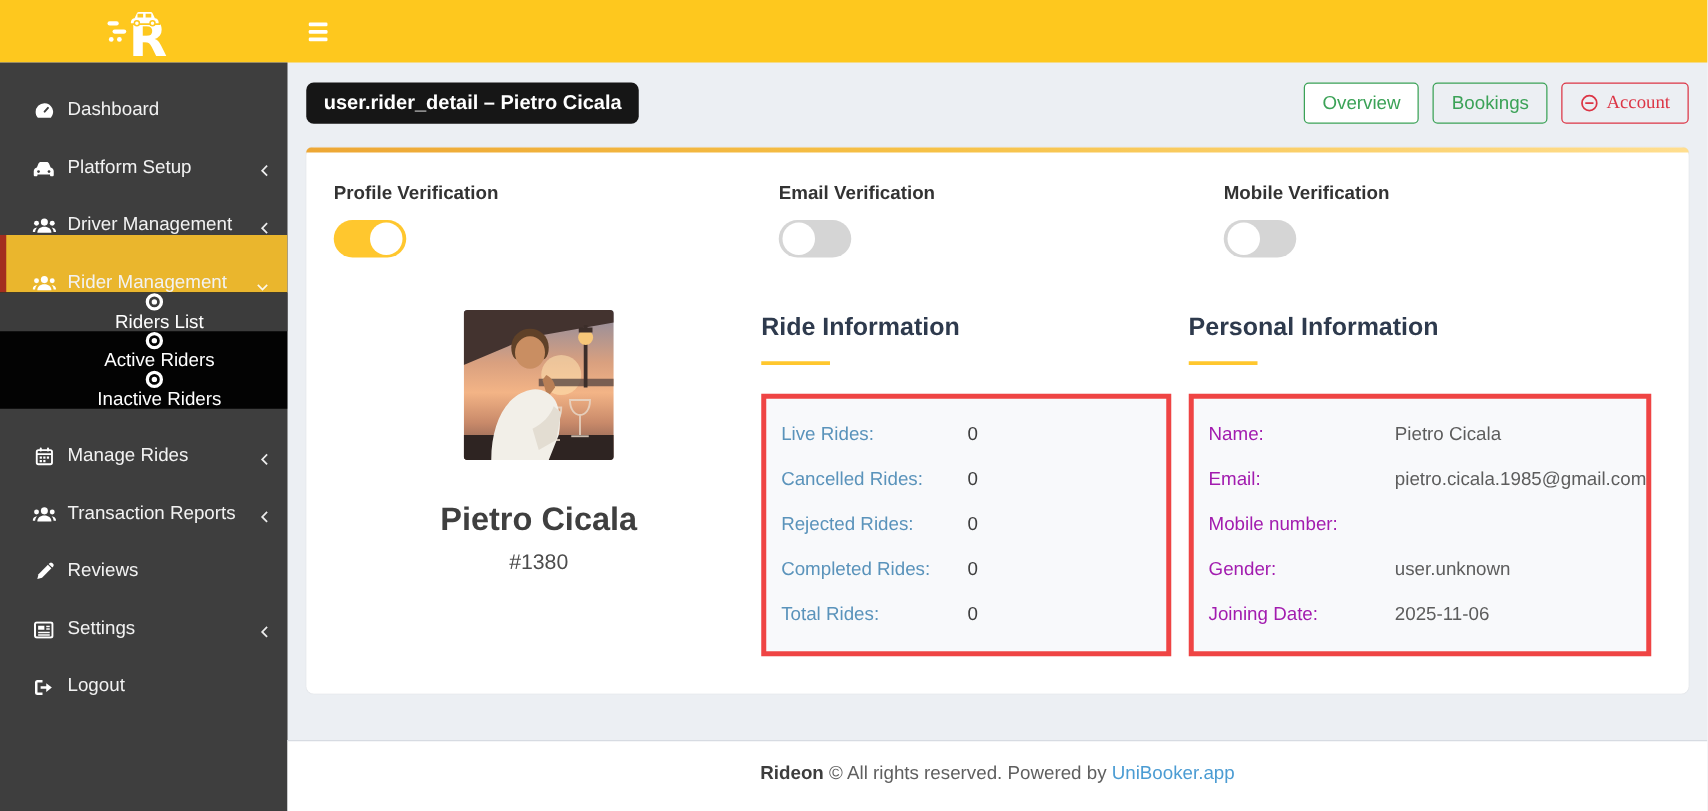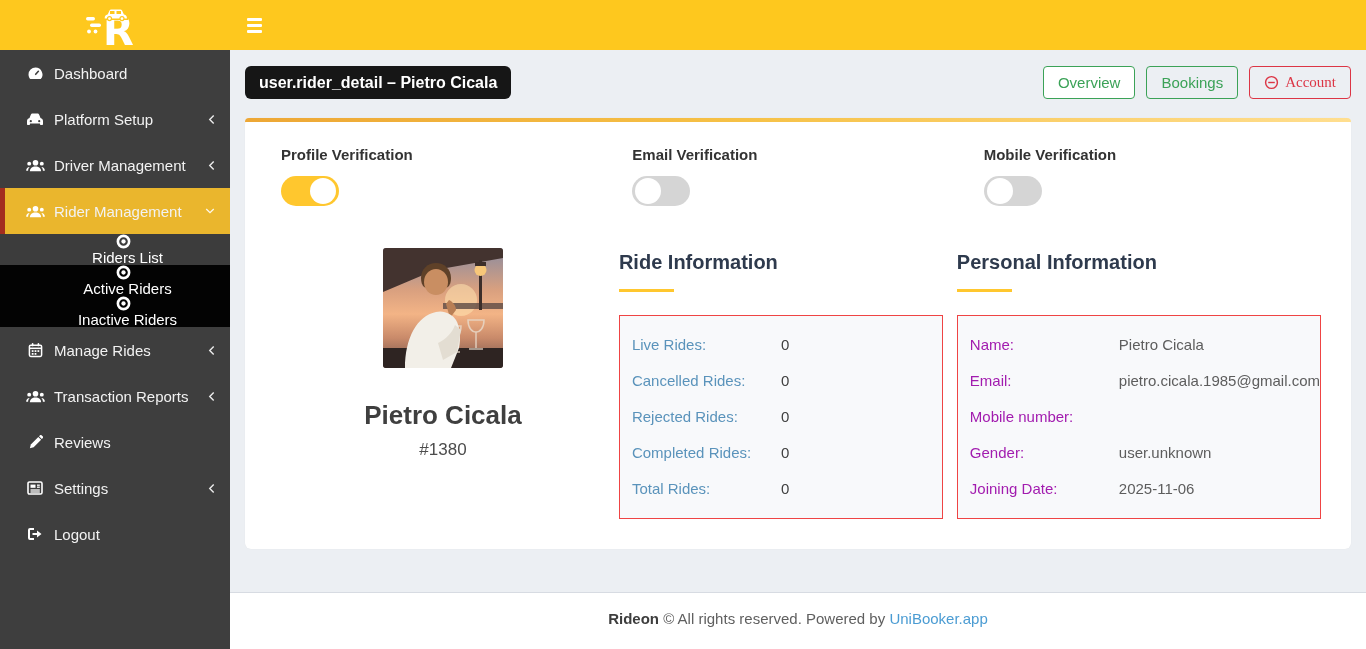--- a/index.html
+++ b/index.html
@@ -10,21 +10,21 @@
   .brand { width:230px; display:flex; align-items:center; justify-content:center; }
   .hamburger { display:flex; flex-direction:column; justify-content:center; gap:3px; margin-left:17px; cursor:pointer; }
   .hamburger span { display:block; width:15px; height:3px; background:#fff; border-radius:1px; }
 
   
   .shell { display:flex; height:599px; }
   .sidebar { width:230px; background:#3e3e3e; color:#f2f2f2; flex-shrink:0; overflow:hidden; }
   .main { flex:1; display:flex; flex-direction:column; height:599px; }
 
   
-  .nav-item { height:46px; display:flex; align-items:center; padding:0 15px 0 25px; font-size:15px; cursor:pointer; color:#f2f2f2; }
+  .nav-item { height:46px; display:flex; align-items:flex-end; padding:0 15px 0 25px; font-size:15px; cursor:pointer; color:#f2f2f2; }
   .nav-item .ico { width:20px; display:flex; justify-content:center; margin-right:9px; flex-shrink:0; }
   .nav-item .lbl { flex:1; }
   .nav-item .chev { width:10px; display:flex; justify-content:flex-end; opacity:.9; }
   .nav-item.active { background:#eab62d; border-left:5px solid #a32d1f; padding-left:20px; }
   .submenu { background:#030303; }
   .sub-item { height:31px; display:flex; align-items:center; padding-left:25px; font-size:15px; cursor:pointer; color:#fff;flex-direction:column; }
   .sub-item .ico { width:18px; display:flex; justify-content:center; margin-right:8px; }
   .sub-item.current { background:#3c3c3c; }
   svg { display:block; }
 
@@ -33,40 +33,40 @@
   .title-badge { background:#161616; color:#fff; font-weight:bold; font-size:16px; padding:8px 14px; border-radius:6px; line-height:17px; }
   .head-buttons { display:flex; gap:11px; }
   .btn { font-size:15px; padding:7px 14px; border-radius:4px; border:1px solid; background:transparent; cursor:pointer; display:flex; align-items:center; gap:6px; line-height:17px; }
   .btn-green { color:#3ba257; border-color:#3ba257; }
   .btn-white-bg { background:#fff;text-align:center; }
   .btn-red { color:#dc3545; border-color:#dc3545;font-family:Liberation Serif, serif; }
 
   
   .card { background:#fff; border-radius:6px; margin:19px 15px 0 15px; box-shadow:0 0 1px rgba(0,0,0,.08); }
   .card-topline { height:4px; border-radius:6px 6px 0 0; background:linear-gradient(90deg,#eda735,#f6c146 45%,#ffde8f); }
-  .card-body { padding:24px 30px 30px 36px;border-radius:32px; }
+  .card-body { padding:24px 30px 30px 22px;border-radius:32px; }
   .grid3 { display:grid; grid-template-columns:1fr 1fr 1fr; column-gap:14px; }
 
   .ver-label { font-size:15px; font-weight:bold; color:#333; }
   .toggle { width:58px; height:30px; border-radius:16px; margin-top:13px; position:relative; cursor:pointer; }
   .toggle.on { background:#ffc72e; }
   .toggle.off { background:#d5d5d5; }
   .toggle .knob { position:absolute; top:2px; width:26px; height:26px; background:#fff; border-radius:50%; }
   .toggle.on .knob { right:3px; }
   .toggle.off .knob { left:3px; }
 
   .row2 { margin-top:42px; }
   .profile-col { text-align:center; }
   .avatar { width:120px; height:120px; border-radius:3px; margin:0 auto; display:block; }
   .profile-name { margin-top:32px; font-size:26px; font-weight:bold; color:#3f3f3f; }
   .profile-id { margin-top:9px; font-size:17px; color:#4c4c4c; }
 
   .section-title { font-size:20px; font-weight:bold; color:#2e3a4d; padding-top:3px; }
   .title-underline { width:55px; height:3px; background:#ffc72e; margin-top:15px; }
-  .info-card { margin-top:23px; background:#f8f9fb; border:1px solid #ef4444; padding:10px 0 12px 0; }
+  .info-card { margin-top:23px; background:#f8f9fb; border:4px solid #ef4444; padding:10px 0 12px 0; }
   .info-row { display:flex; padding:8px 0 8px 12px; height:36px; align-items:center; }
   .info-label { flex:0 0 149px; font-size:15px; }
   .info-value { font-size:15px; color:#3f3f3f; white-space:nowrap; }
   .ride-label { color:#5a93bb; }
   .pers-label { color:#a21caf; font-weight:normal; }
   .pers-value { color:#5d5d5d; }
 
   
   .footer { margin-top:auto; background:#fff; border-top:1px solid #d7dbe2; text-align:center; padding:17px 0 22px 0; font-size:15px; color:#5f5f5f; }
   .footer b { color:#3d3d3d; }

